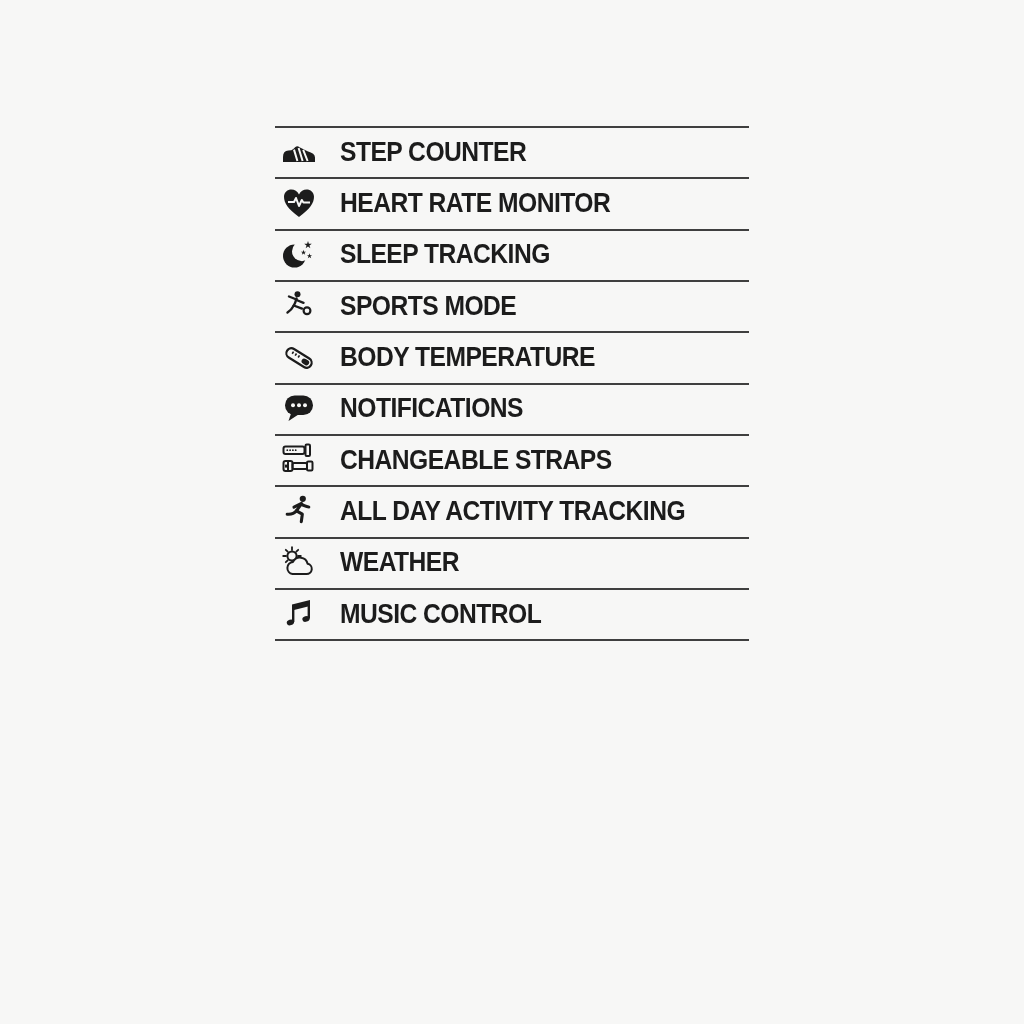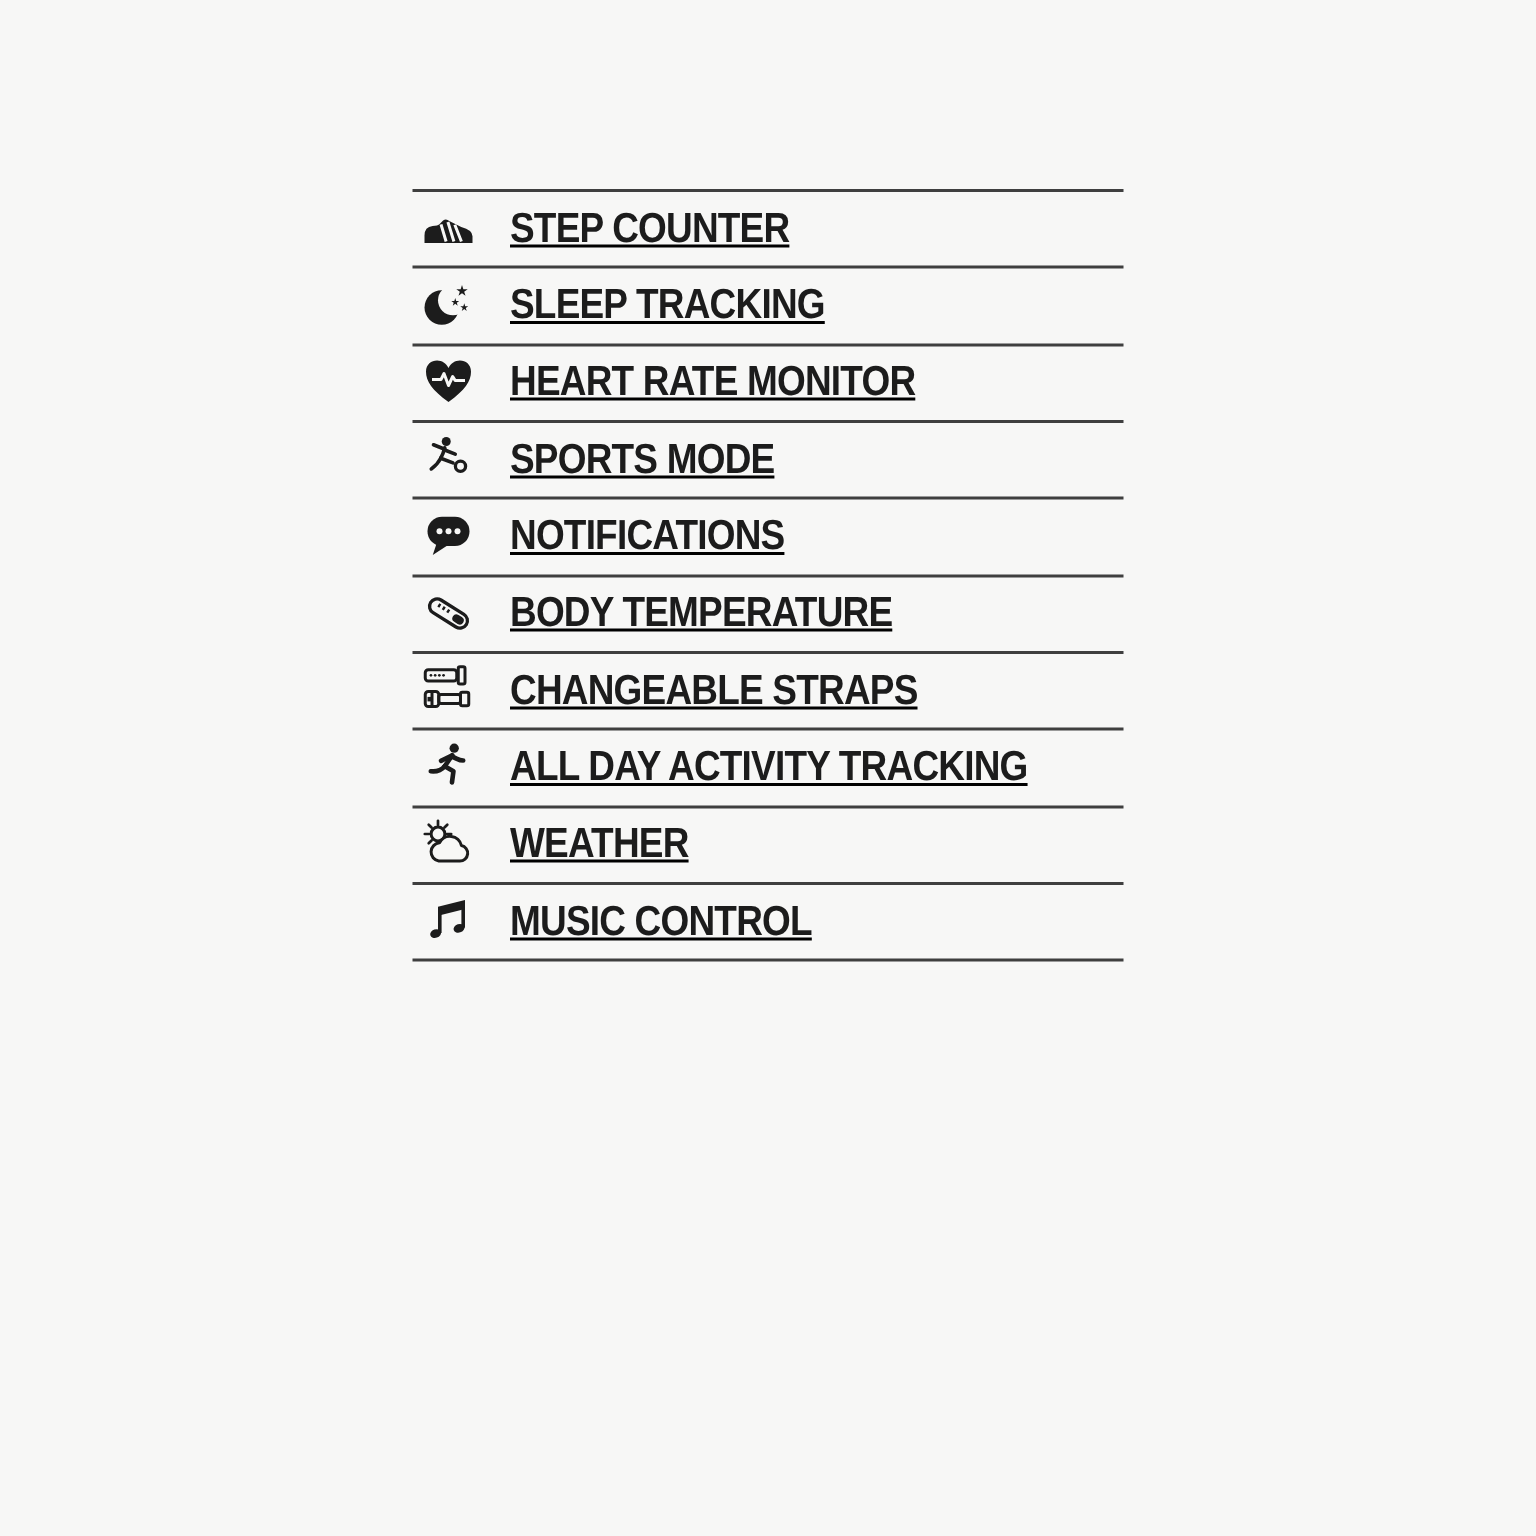--- a/index.html
+++ b/index.html
@@ -21,21 +21,20 @@
     top:126px;
     width:474px;
     border-bottom:2px solid var(--line);
   }
   .feature-row{
     height:51.35px;
     border-top:2px solid var(--line);
     display:flex;
     align-items:center;
     padding-left:3px;
-    text-decoration:underline;
   }
   .icon-box{
     width:42px;
     min-width:42px;
     height:40px;
     display:flex;
     align-items:center;
     justify-content:center;
   }
   .icon-box svg{display:block;}
@@ -63,77 +62,77 @@
         <svg width="36" height="36" viewBox="0 0 36 36">
   <path d="M2 27 L34 27 L34 22.5 Q34 18.3 26.5 16.3 L18.5 12.3 Q16.4 10.4 14.4 12 L12.3 14.1 Q10.8 15.6 7.4 15.6 Q2 16.1 2 22 Z" fill="#1c1c1c"></path>
   <path d="M13 14.6 L16.4 26 M17.6 13 L21.6 26 M22.2 14.8 L26.6 26" stroke="#f7f7f6" stroke-width="2" fill="none"></path>
         </svg>
       </span>
       <span class="feature-label">STEP COUNTER</span>
     </div>
     <div class="feature-row">
       <span class="icon-box">
         <svg width="36" height="36" viewBox="0 0 36 36">
+  <path d="M18 31 C7 23 3 17 3 10.8 C3 6 6.6 3.4 10.4 3.4 C13.6 3.4 16.4 5.2 18 8.4 C19.6 5.2 22.4 3.4 25.6 3.4 C29.4 3.4 33 6 33 10.8 C33 17 29 23 18 31 Z" fill="#1c1c1c"></path>
+  <polyline points="7,16 13,16 15,12 18,20 20.8,14 22.4,16.6 29,16.6" stroke="#f7f7f6" stroke-width="2" fill="none" stroke-linejoin="round"></polyline>
+        </svg>
+      </span>
+      <span class="feature-label">HEART RATE MONITOR</span>
+    </div>
+    <div class="feature-row">
+      <span class="icon-box">
+        <svg width="36" height="36" viewBox="0 0 36 36">
   <circle cx="13.5" cy="19" r="11.5" fill="#1c1c1c"></circle>
   <circle cx="21" cy="14.2" r="10" fill="#f7f7f6"></circle>
   <polygon fill="#1c1c1c" points="27,4 27.9,6.76 30.8,6.76 28.45,8.47 29.35,11.24 27,9.53 24.65,11.24 25.55,8.47 23.2,6.76 26.1,6.76"></polygon>
   <polygon fill="#1c1c1c" points="22.5,12.7 23.13,14.63 25.16,14.63 23.52,15.83 24.15,17.77 22.5,16.57 20.85,17.77 21.48,15.83 19.84,14.63 21.87,14.63"></polygon>
   <polygon fill="#1c1c1c" points="28.5,16.2 29.13,18.13 31.16,18.13 29.52,19.33 30.15,21.27 28.5,20.07 26.85,21.27 27.48,19.33 25.84,18.13 27.87,18.13"></polygon>
         </svg>
       </span>
       <span class="feature-label">SLEEP TRACKING</span>
-    </div>
-    <div class="feature-row">
-      <span class="icon-box">
-        <svg width="36" height="36" viewBox="0 0 36 36">
-  <path d="M18 31 C7 23 3 17 3 10.8 C3 6 6.6 3.4 10.4 3.4 C13.6 3.4 16.4 5.2 18 8.4 C19.6 5.2 22.4 3.4 25.6 3.4 C29.4 3.4 33 6 33 10.8 C33 17 29 23 18 31 Z" fill="#1c1c1c"></path>
-  <polyline points="7,16 13,16 15,12 18,20 20.8,14 22.4,16.6 29,16.6" stroke="#f7f7f6" stroke-width="2" fill="none" stroke-linejoin="round"></polyline>
-        </svg>
-      </span>
-      <span class="feature-label">HEART RATE MONITOR</span>
     </div>
     <div class="feature-row">
       <span class="icon-box">
         <svg width="36" height="36" viewBox="0 0 36 36">
   <g stroke="#1c1c1c" stroke-width="2.4" stroke-linecap="round" fill="none">
     <path d="M15.5 9.5 C14.8 12.2 14.2 14.2 12.8 16.5"></path>
     <path d="M15.5 10.5 L8 7.5"></path>
     <path d="M15.5 11 L22.5 13.8"></path>
     <path d="M12.8 16.5 L21 19.6"></path>
     <path d="M12.8 16.5 C11 20 9.2 21.8 6.5 23.6"></path>
   </g>
   <circle cx="16.5" cy="5.3" r="3" fill="#1c1c1c"></circle>
   <circle cx="26" cy="21.8" r="3.4" fill="none" stroke="#1c1c1c" stroke-width="2.2"></circle>
         </svg>
       </span>
       <span class="feature-label">SPORTS MODE</span>
     </div>
     <div class="feature-row">
       <span class="icon-box">
         <svg width="36" height="36" viewBox="0 0 36 36">
+  <g transform="rotate(32 18 18)">
+    <rect x="4" y="13" width="28" height="10" rx="5" fill="none" stroke="#1c1c1c" stroke-width="2.2"></rect>
+    <rect x="21.5" y="15.3" width="8" height="5.4" rx="2.7" fill="#1c1c1c"></rect>
+    <path d="M10 15.5 V18 M13.5 15.5 V18 M17 15.5 V18" stroke="#1c1c1c" stroke-width="1.6"></path>
+  </g>
+        </svg>
+      </span>
+      <span class="feature-label">BODY TEMPERATURE</span>
+    </div>
+    <div class="feature-row">
+      <span class="icon-box">
+        <svg width="36" height="36" viewBox="0 0 36 36">
   <rect x="4" y="4.5" width="28" height="19.5" rx="9.7" fill="#1c1c1c"></rect>
   <path d="M10.5 21 L7.5 30 L17.5 23.5 Z" fill="#1c1c1c"></path>
   <circle cx="12" cy="14.2" r="2" fill="#f7f7f6"></circle>
   <circle cx="18" cy="14.2" r="2" fill="#f7f7f6"></circle>
   <circle cx="24" cy="14.2" r="2" fill="#f7f7f6"></circle>
         </svg>
       </span>
       <span class="feature-label">NOTIFICATIONS</span>
-    </div>
-    <div class="feature-row">
-      <span class="icon-box">
-        <svg width="36" height="36" viewBox="0 0 36 36">
-  <g transform="rotate(32 18 18)">
-    <rect x="4" y="13" width="28" height="10" rx="5" fill="none" stroke="#1c1c1c" stroke-width="2.2"></rect>
-    <rect x="21.5" y="15.3" width="8" height="5.4" rx="2.7" fill="#1c1c1c"></rect>
-    <path d="M10 15.5 V18 M13.5 15.5 V18 M17 15.5 V18" stroke="#1c1c1c" stroke-width="1.6"></path>
-  </g>
-        </svg>
-      </span>
-      <span class="feature-label">BODY TEMPERATURE</span>
     </div>
     <div class="feature-row">
       <span class="icon-box">
         <svg width="36" height="36" viewBox="0 0 36 36">
   <g stroke="#1c1c1c" stroke-width="2" fill="none">
     <rect x="2.5" y="3.5" width="21" height="7.5" rx="2"></rect>
     <rect x="24.5" y="1.5" width="4.5" height="11.5" rx="1.2"></rect>
     <rect x="2.5" y="18" width="9" height="10" rx="2"></rect>
     <path d="M7 18 V28"></path>
     <rect x="11.5" y="20" width="14.5" height="6" rx="1.5"></rect>

